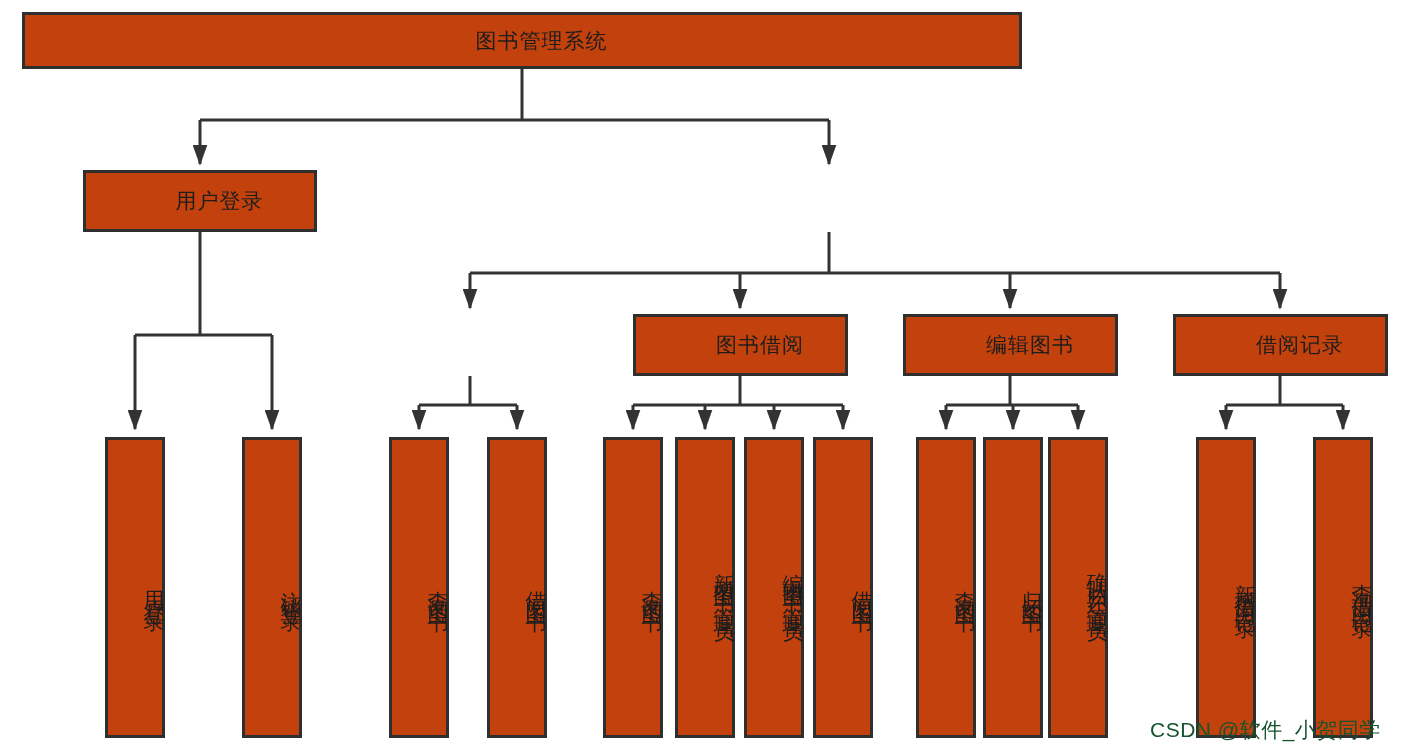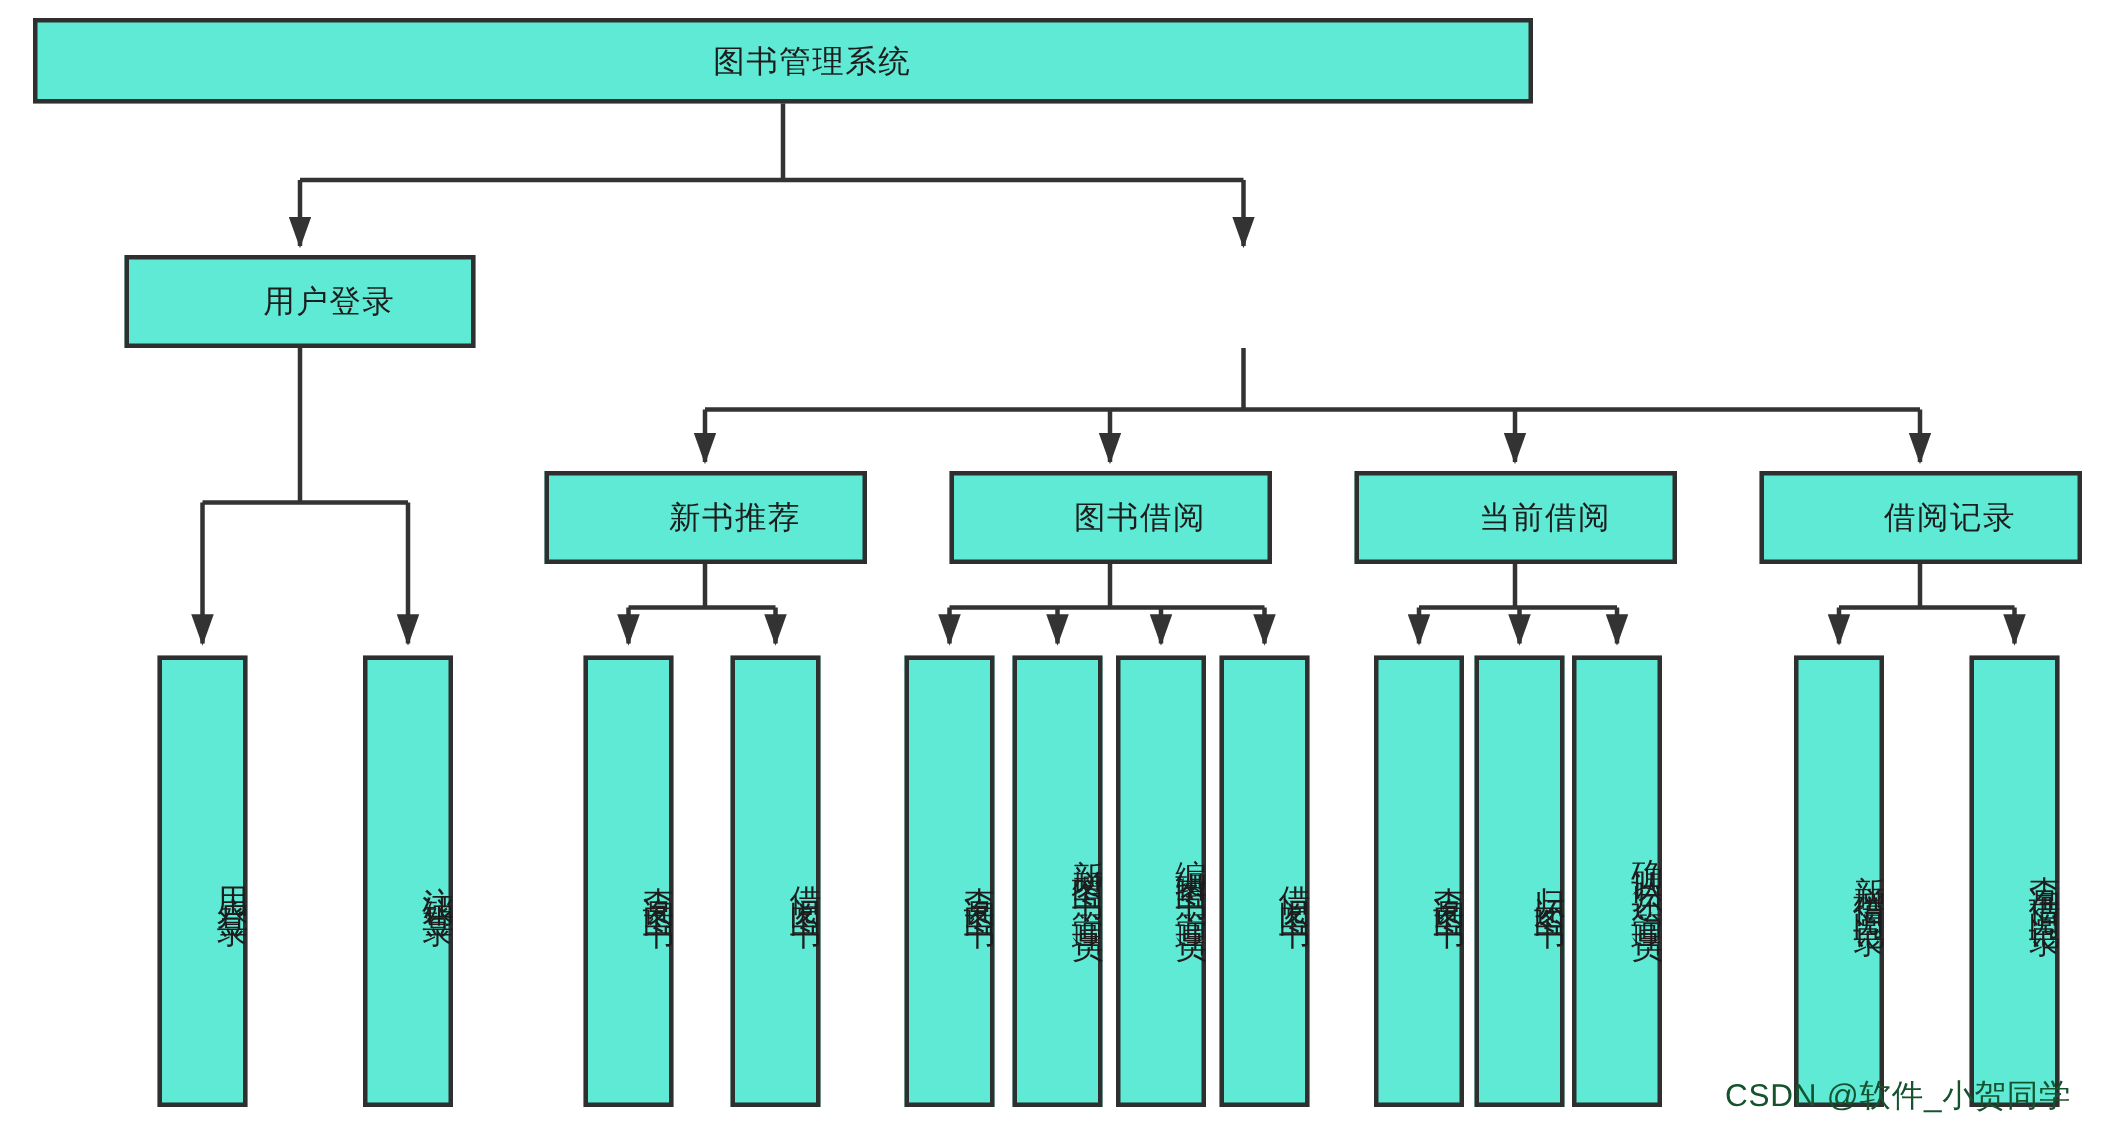--- a/index.html
+++ b/index.html
@@ -6,21 +6,21 @@
   .stage {
     position:relative; width:1405px; height:747px;
     background:#ffffff; overflow:hidden;
     font-family:"Liberation Sans", sans-serif;
     color:#1d1d1d;
   }
   .connectors { position:absolute; left:0; top:0; width:1405px; height:747px; }
   .connectors path { stroke:#333333; stroke-width:3; fill:none; }
   .box {
     position:absolute; box-sizing:border-box;
-    background:#5eead4; border:3px solid #2f2f2f;
+    background:#c2410c; border:3px solid #2f2f2f;
     display:flex; align-items:center; justify-content:center;padding-left:39px;
   }
   .hbox span { font-size:21px; letter-spacing:1px; white-space:nowrap; }
   .vbox { width:60px; top:437px; height:301px; }
   .vbox span {
     writing-mode:vertical-rl; text-orientation:mixed;
     font-size:21px; letter-spacing:7px; line-height:1;
   }
   
   .root  { left:22px;  top:12px;  width:1000px; height:57px; }
@@ -104,28 +104,25 @@
   </svg>
 
   <div class="box hbox root">
     <span>图书管理系统</span>
   </div>
 
   <div class="box hbox l2a">
     <span>用户登录</span>
   </div>
 
-  <div class="box hbox l3 l3a">
-    <span>新书推荐</span>
-  </div>
   <div class="box hbox l3 l3b">
     <span>图书借阅</span>
   </div>
   <div class="box hbox l3 l3c">
-    <span>当前借阅</span>
+    <span>编辑图书</span>
   </div>
   <div class="box hbox l3 l3d">
     <span>借阅记录</span>
   </div>
 
   <div class="box vbox v1">
     <span>用户登录</span>
   </div>
   <div class="box vbox v2">
     <span>注销登录</span>

